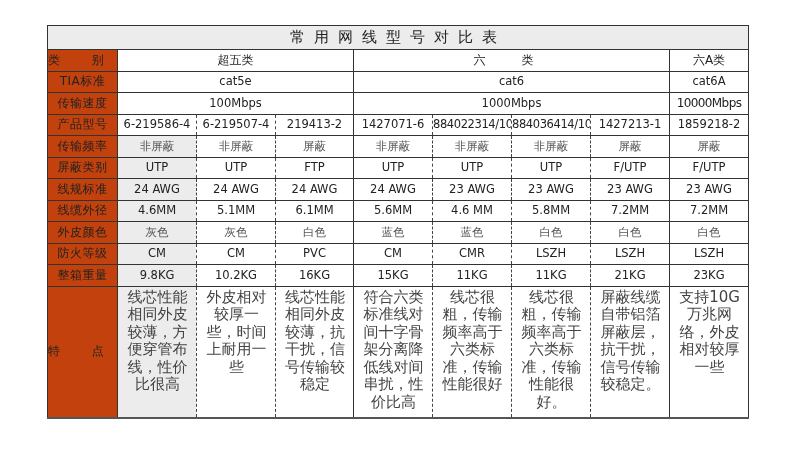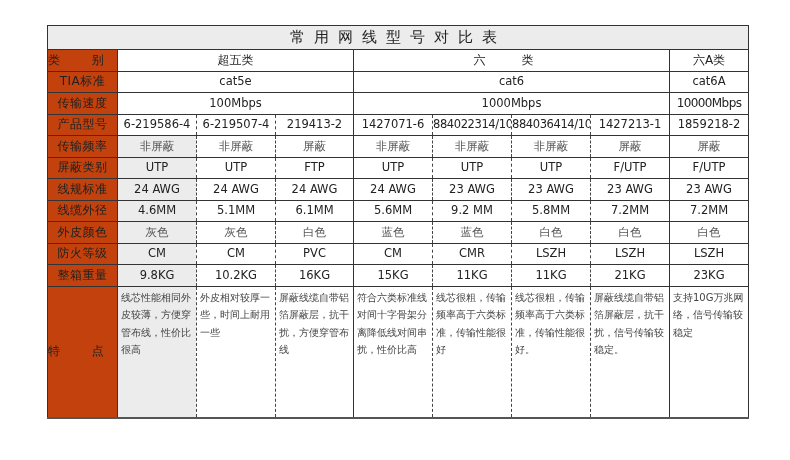--- a/index.html
+++ b/index.html
@@ -31,22 +31,22 @@
   table.cmp td.gray { background: #ececec; }
   table.cmp td.grp { font-size: 12px; }
   table.cmp td.grp.spaced { letter-spacing: 16px; }
   table.cmp td.dl { border-left: 1px dashed #444; }
   table.cmp td.dr { border-right: 1px dashed #444; }
   table.cmp td.light { color: #555; }
   table.cmp td.narrow { font-size: 12px; letter-spacing: -0.6px; }
   table.cmp tr.feat td { height: 130px; vertical-align: top; }
   table.cmp tr.feat td.lbl { vertical-align: middle; letter-spacing: 14px; }
   table.cmp td .feat-text {
-    text-align: left; white-space: normal; word-break: break-all;
-    font-size: 10px; line-height: 17.5px; color: #444;
+    text-align: center; white-space: normal; word-break: break-all;
+    font-size: 15px; line-height: 17.5px; color: #444;
     padding: 2px 2px 0 3px;
   }
 </style>
 </head>
 <body>
 
 <table class="cmp">
   <colgroup>
     <col style="width:70px">
     <col style="width:79px">
@@ -132,21 +132,21 @@
       <td class="dl">23 AWG</td>
       <td>23 AWG</td>
     </tr>
 
     <tr>
       <td class="lbl">线缆外径</td>
       <td class="gray dr">4.6MM</td>
       <td class="dl dr">5.1MM</td>
       <td class="dl">6.1MM</td>
       <td class="dr">5.6MM</td>
-      <td class="dl dr">9.2 MM</td>
+      <td class="dl dr">4.6 MM</td>
       <td class="dl dr">5.8MM</td>
       <td class="dl">7.2MM</td>
       <td>7.2MM</td>
     </tr>
 
     <tr>
       <td class="lbl">外皮颜色</td>
       <td class="gray dr light">灰色</td>
       <td class="dl dr light">灰色</td>
       <td class="dl light">白色</td>
@@ -183,32 +183,32 @@
 
     <tr class="feat">
       <td class="lbl">特 点</td>
       <td class="gray dr">
           <div class="feat-text">线芯性能相同外皮较薄，方便穿管布线，性价比很高</div>
         </td>
       <td class="dl dr">
           <div class="feat-text">外皮相对较厚一些，时间上耐用一些</div>
         </td>
       <td class="dl">
-          <div class="feat-text">屏蔽线缆自带铝箔屏蔽层，抗干扰，方便穿管布线</div>
+          <div class="feat-text">线芯性能相同外皮较薄，抗干扰，信号传输较稳定</div>
         </td>
       <td class="dr">
           <div class="feat-text">符合六类标准线对间十字骨架分离降低线对间串扰，性价比高</div>
         </td>
       <td class="dl dr">
           <div class="feat-text">线芯很粗，传输频率高于六类标准，传输性能很好</div>
         </td>
       <td class="dl dr">
           <div class="feat-text">线芯很粗，传输频率高于六类标准，传输性能很好。</div>
         </td>
       <td class="dl">
           <div class="feat-text">屏蔽线缆自带铝箔屏蔽层，抗干扰，信号传输较稳定。</div>
         </td>
       <td>
-          <div class="feat-text">支持10G万兆网络，信号传输较稳定</div>
+          <div class="feat-text">支持10G万兆网络，外皮相对较厚一些</div>
         </td>
     </tr>
   </tbody>
 </table>
 
 </body></html>

